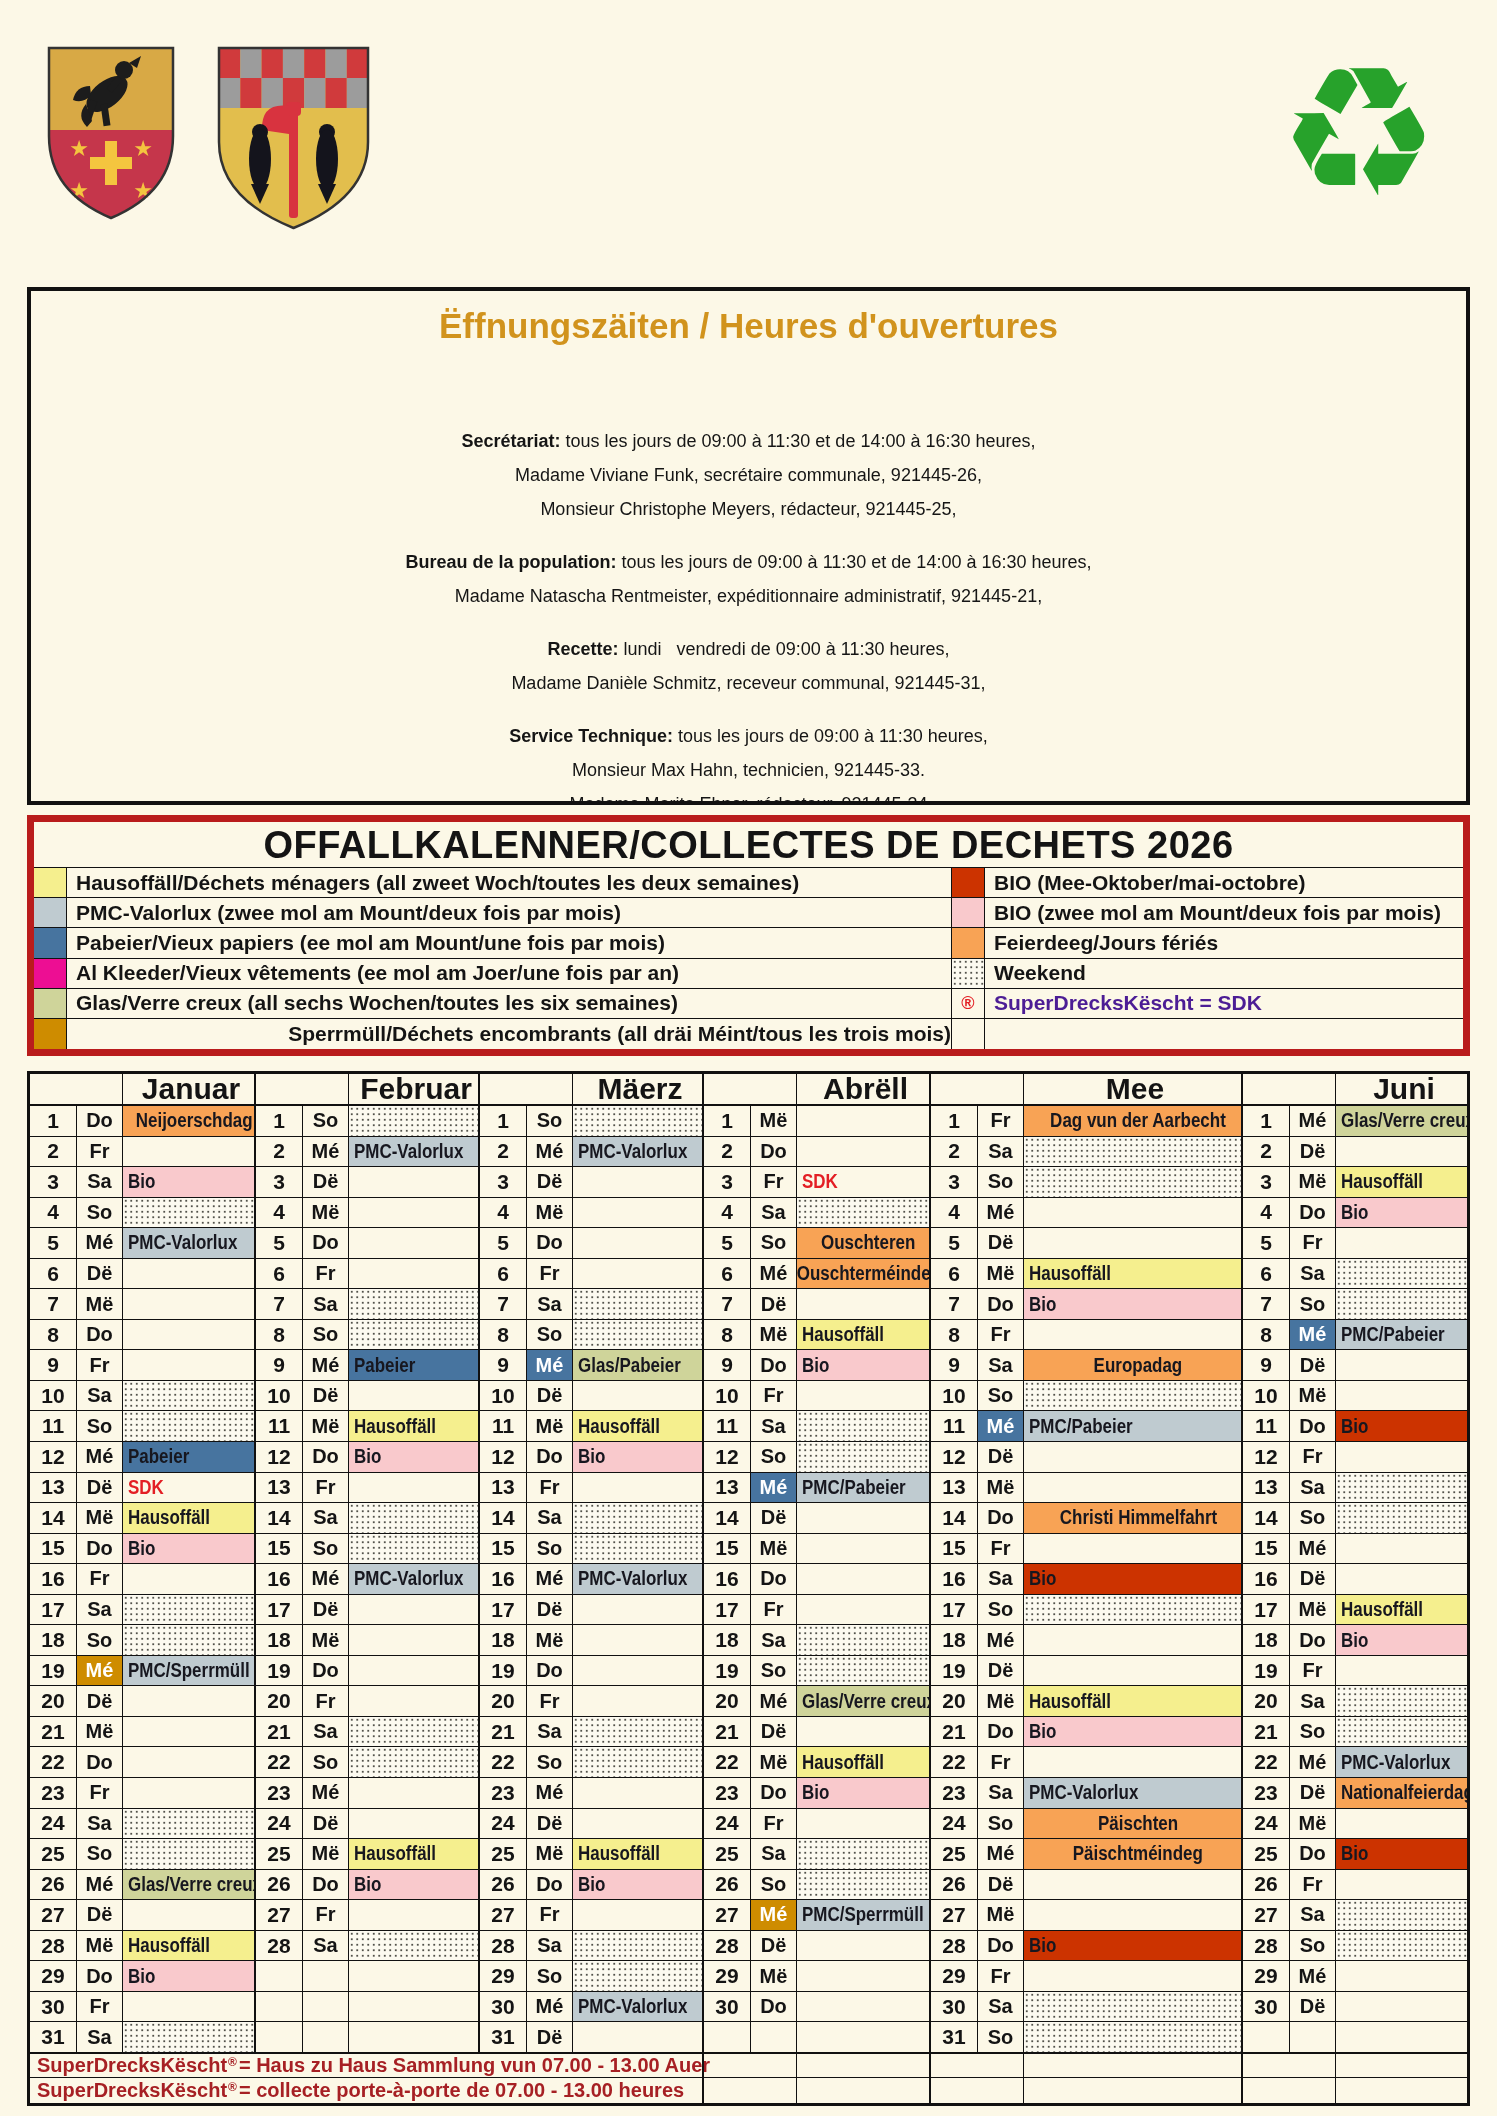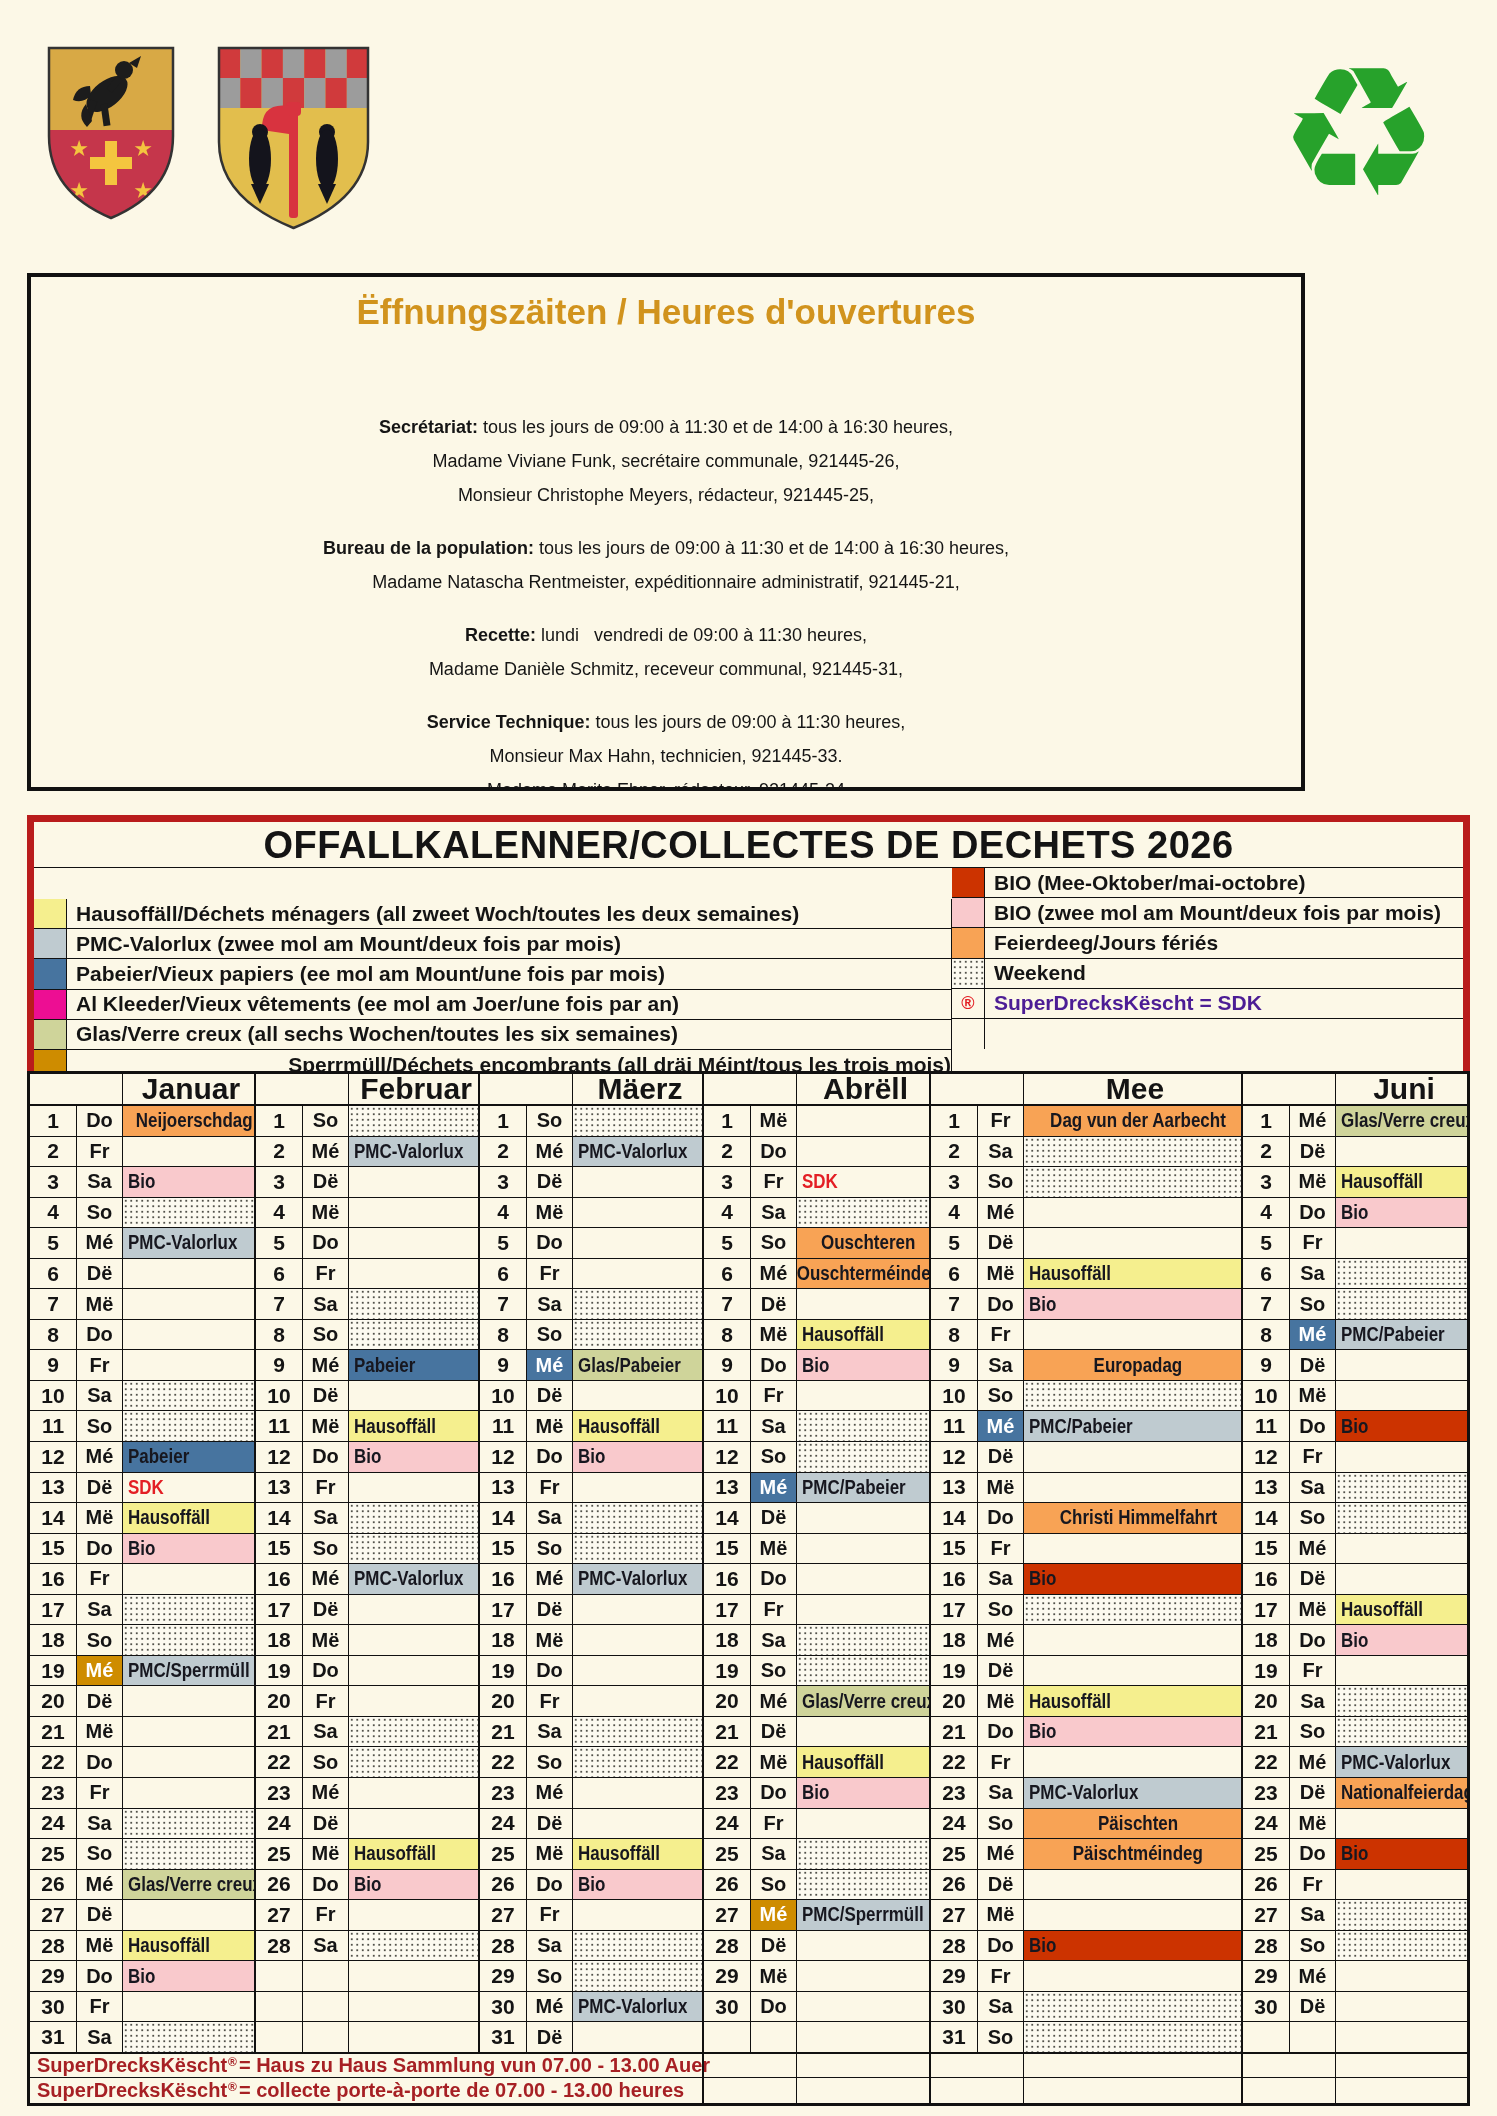--- a/index.html
+++ b/index.html
@@ -9,37 +9,37 @@
     font-family:"Liberation Sans", sans-serif;
     position:relative;color:#141414;
     overflow:hidden;
   }
   
   .arms{position:absolute;top:44px;left:45px;display:flex;gap:38px;}
   .recycle{position:absolute;left:1278px;top:40px;font-size:180px;line-height:185px;color:#27A22B;}
 
   
   .hours-box{
-    position:absolute;left:27px;top:273px;width:1278px;height:518px;
+    position:absolute;left:27px;top:287px;width:1443px;height:518px;
     border:4px solid #111;box-sizing:border-box;text-align:center;overflow:hidden;
   }
   .hours-title{color:#D1931D;font-size:35px;font-weight:bold;margin-top:15px;}
   .hours-body{margin-top:78px;font-size:18px;line-height:34px;color:#151515;}
   .hours-section{margin-bottom:19px;}
   .hours-section b{font-weight:bold;}
 
   
   .legend-box{
     position:absolute;left:27px;top:815px;width:1443px;
     border:7px solid #b91c1c;box-sizing:border-box;background:#FCF8E7;
   }
   .cal-title{font-size:38px;font-weight:bold;text-align:center;height:45px;line-height:47px;letter-spacing:0.5px;}
   .legend{display:flex;border-top:1.6px solid #111;}
   .leg-col{box-sizing:border-box;}
-  .leg-left{width:918px;border-right:1.6px solid #111;margin-top:31px;}
+  .leg-left{width:918px;border-right:1.6px solid #111;}
   .leg-right{flex:1;}
   .lrow{display:flex;height:30.2px;border-bottom:1.6px solid #111;box-sizing:border-box;}
   .lrow:last-child{border-bottom:none;justify-content:space-between;}
   .sw{width:33px;border-right:1.6px solid #111;box-sizing:border-box;flex:0 0 33px;}
   .sw-sdk{display:flex;align-items:center;justify-content:center;color:#E31E24;font-weight:bold;font-size:18px;}
   .ltext{display:flex;align-items:center;padding-left:9px;font-weight:bold;font-size:21px;white-space:nowrap;}
   .ltext.red{color:#4c1d95;}
 
   
   .t-hausoffall,.t-hh{background:#F5EF8E;}

